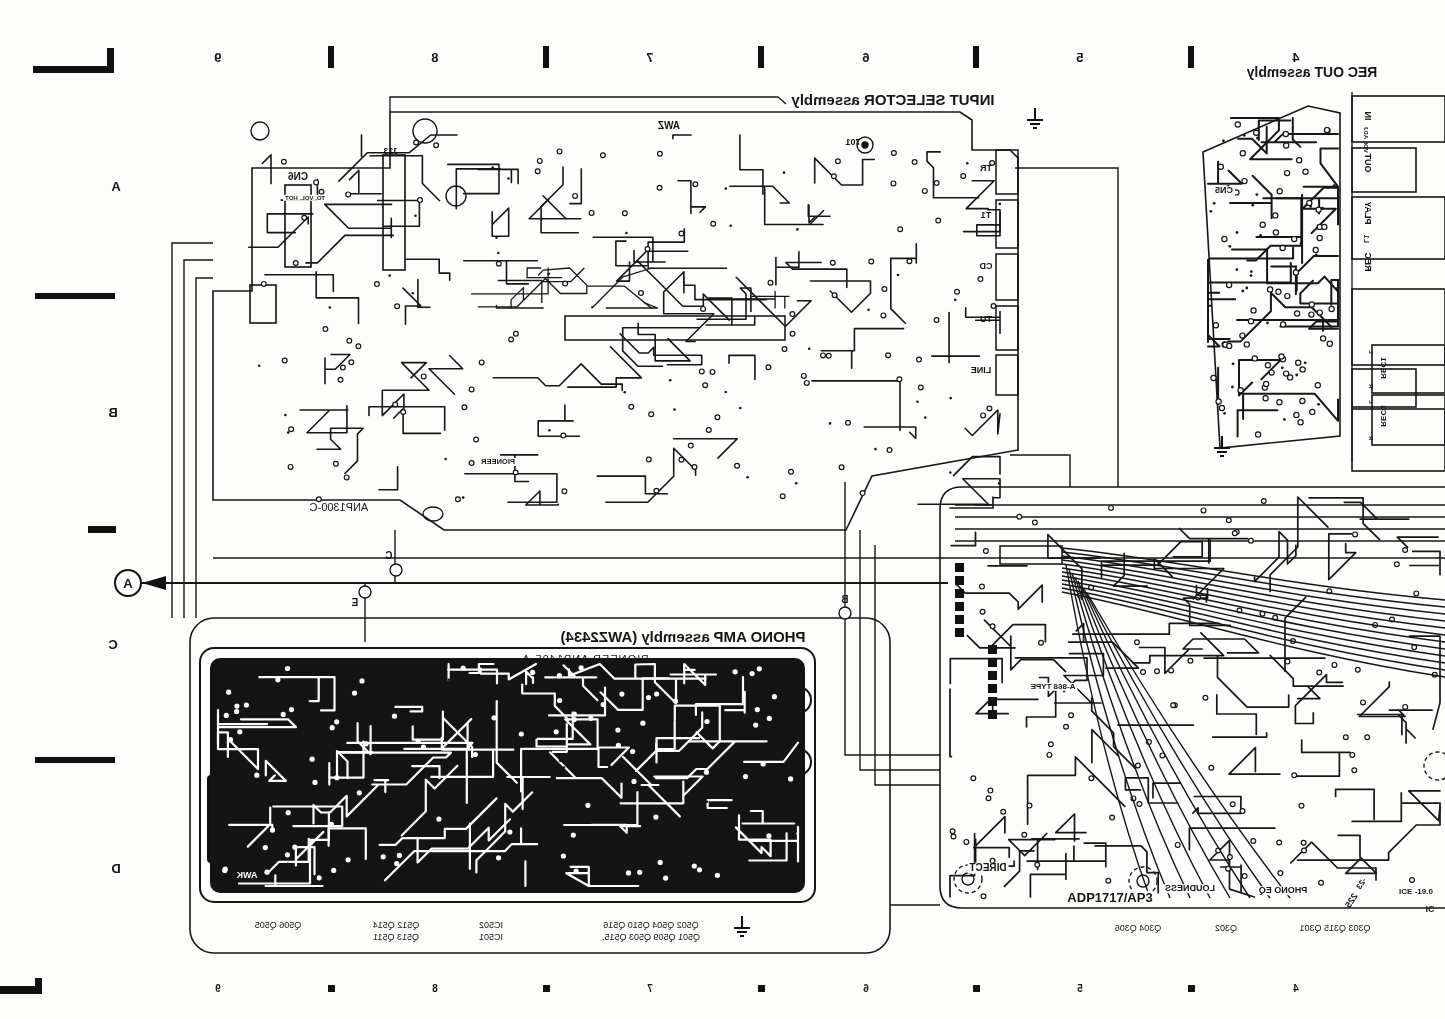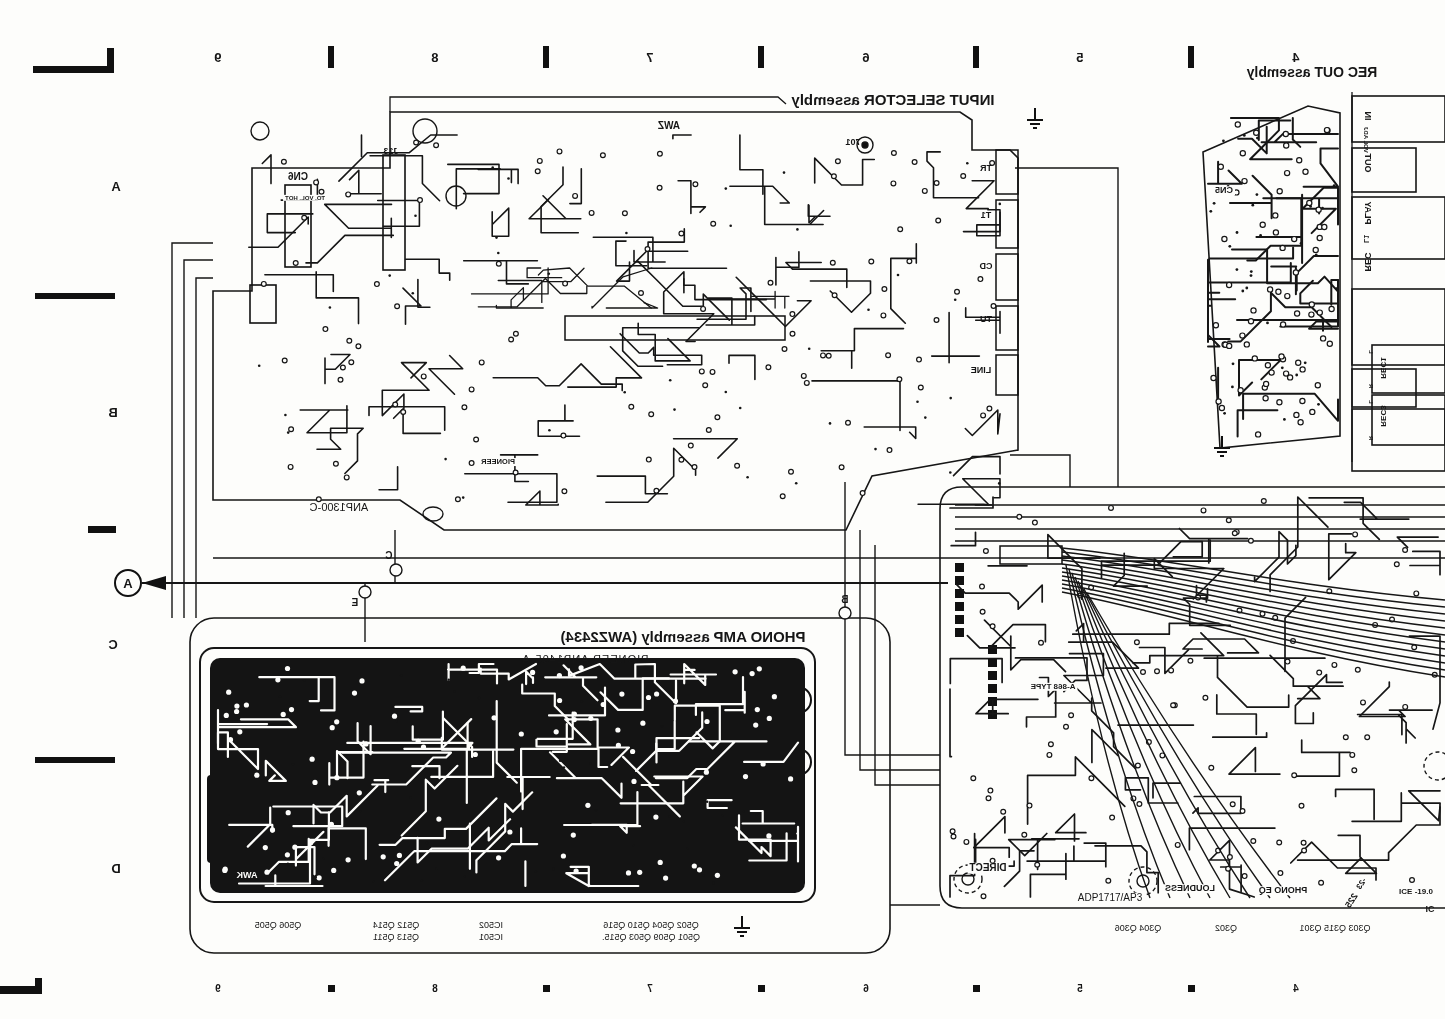--- a/index.html
+++ b/index.html
@@ -1008,21 +1008,21 @@
   <div class="lbl mir" style="left:396px;top:938px;font-size:9px;font-weight:normal;">Q513 Q511</div>
   <div class="lbl mir" style="left:491px;top:926px;font-size:9px;font-weight:normal;">IC502</div>
   <div class="lbl mir" style="left:491px;top:938px;font-size:9px;font-weight:normal;">IC501</div>
   <div class="lbl mir" style="left:651px;top:926px;font-size:9px;font-weight:normal;">Q502 Q504 Q510 Q516</div>
   <div class="lbl mir" style="left:651px;top:938px;font-size:9px;font-weight:normal;">Q501 Q509 Q503 Q515.</div>
 
   <div class="lbl mir bg" style="left:988px;top:868px;font-size:10px;">DIRECT</div>
   <div class="lbl mir bg" style="left:1190px;top:889px;font-size:9px;">LOUDNESS</div>
   <div class="lbl mir bg" style="left:1283px;top:891px;font-size:9px;">PHONO EQ</div>
   <div class="lbl mir bg" style="left:1053px;top:687px;font-size:8px;">A-868 TYPE</div>
-  <div class="lbl bg" style="left:1110px;top:898px;font-size:10px;font-weight:normal;">ADP1717/AP3</div>
+  <div class="lbl bg" style="left:1110px;top:898px;font-size:13px;font-weight:bold;">ADP1717/AP3</div>
   <div class="lbl tilt" style="left:1352px;top:901px;font-size:9px;">225</div>
   <div class="lbl tilt" style="left:1362px;top:884px;font-size:8px;">-23</div>
   <div class="lbl bg" style="left:1416px;top:892px;font-size:8px;">ICE -19.0</div>
   <div class="lbl" style="left:1430px;top:910px;font-size:9px;">IC</div>
   <div class="lbl mir bg" style="left:1138px;top:929px;font-size:9px;font-weight:normal;">Q304 Q306</div>
   <div class="lbl mir bg" style="left:1226px;top:929px;font-size:9px;font-weight:normal;">Q302</div>
   <div class="lbl mir bg" style="left:1335px;top:929px;font-size:9px;font-weight:normal;">Q303 Q315 Q301</div>
 
 </div>
 

